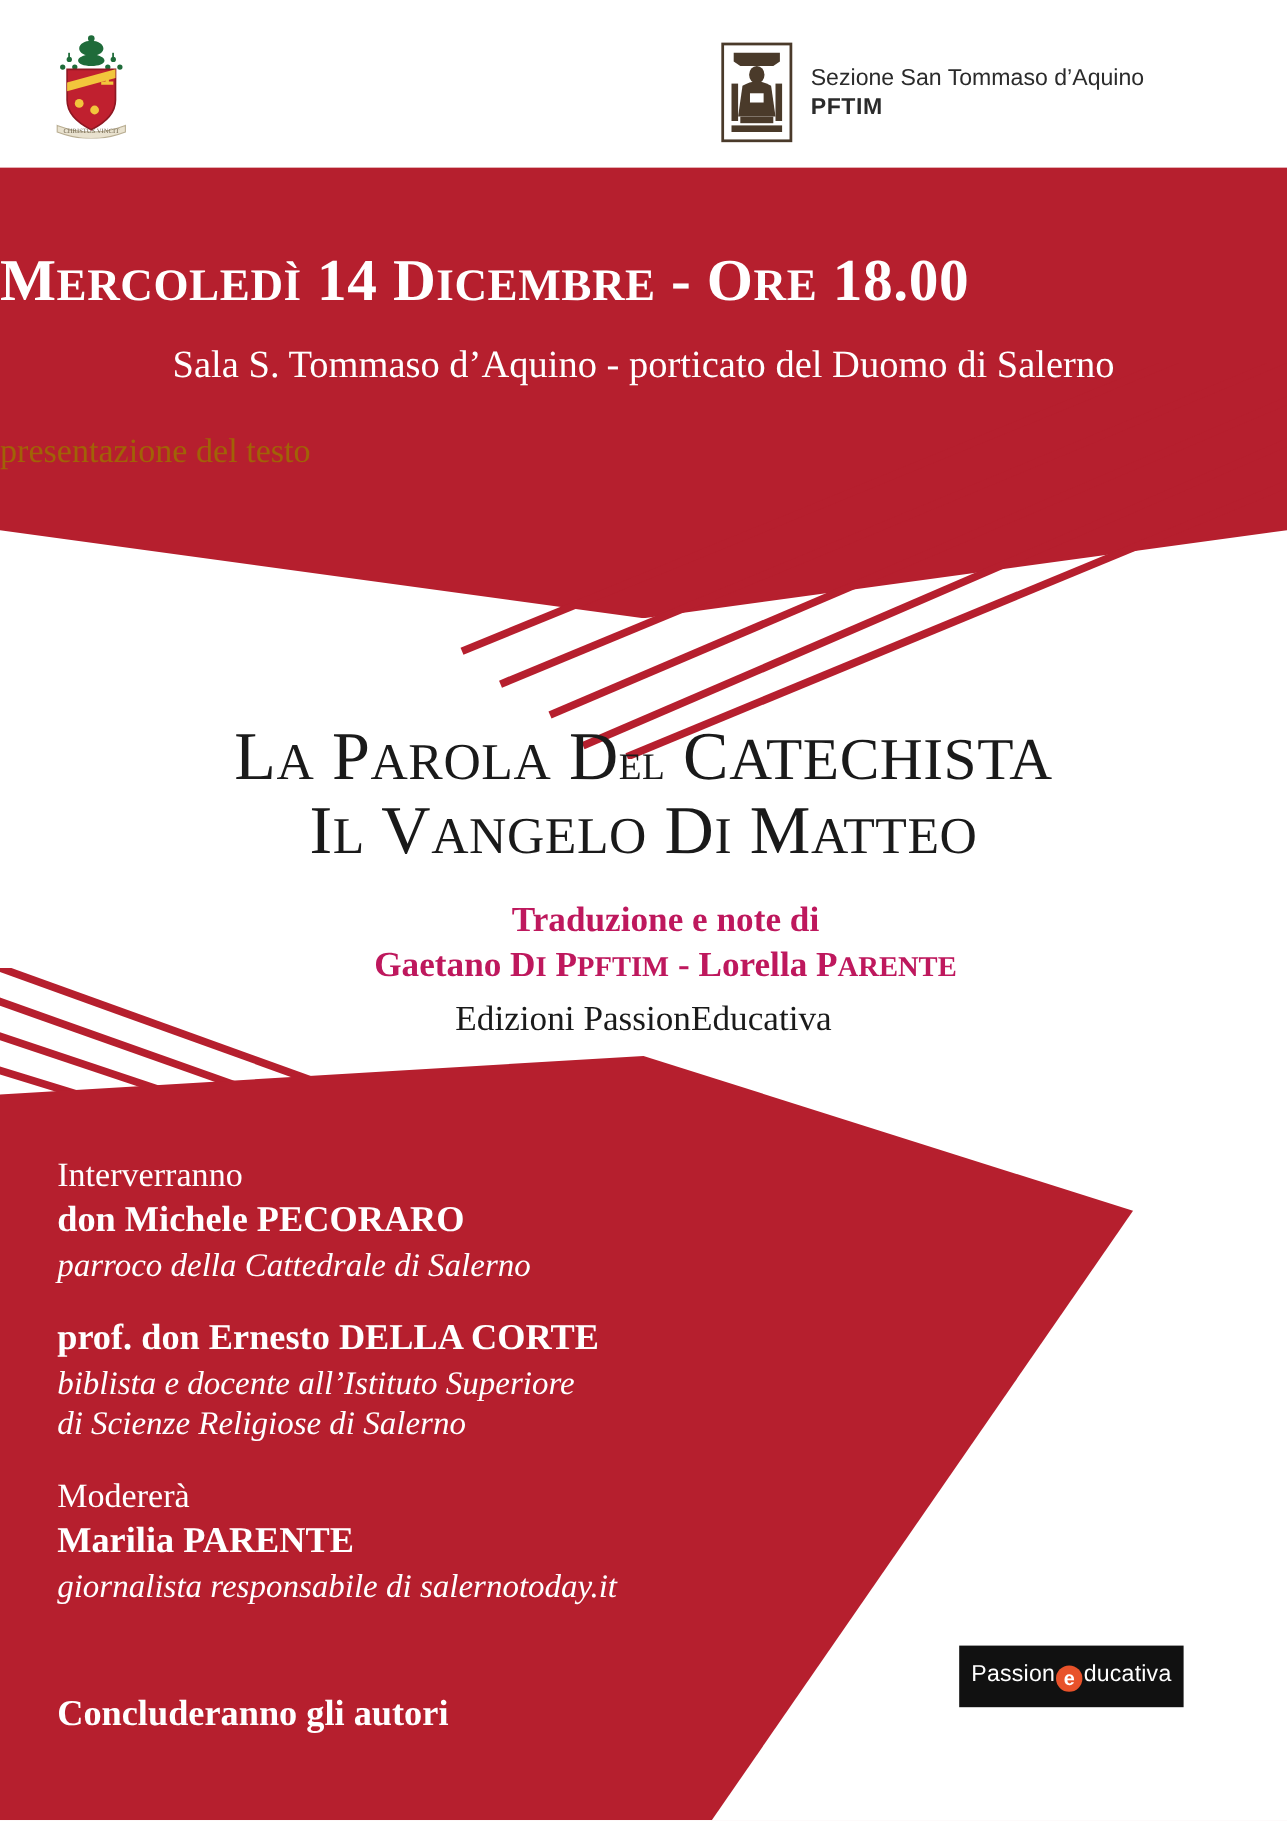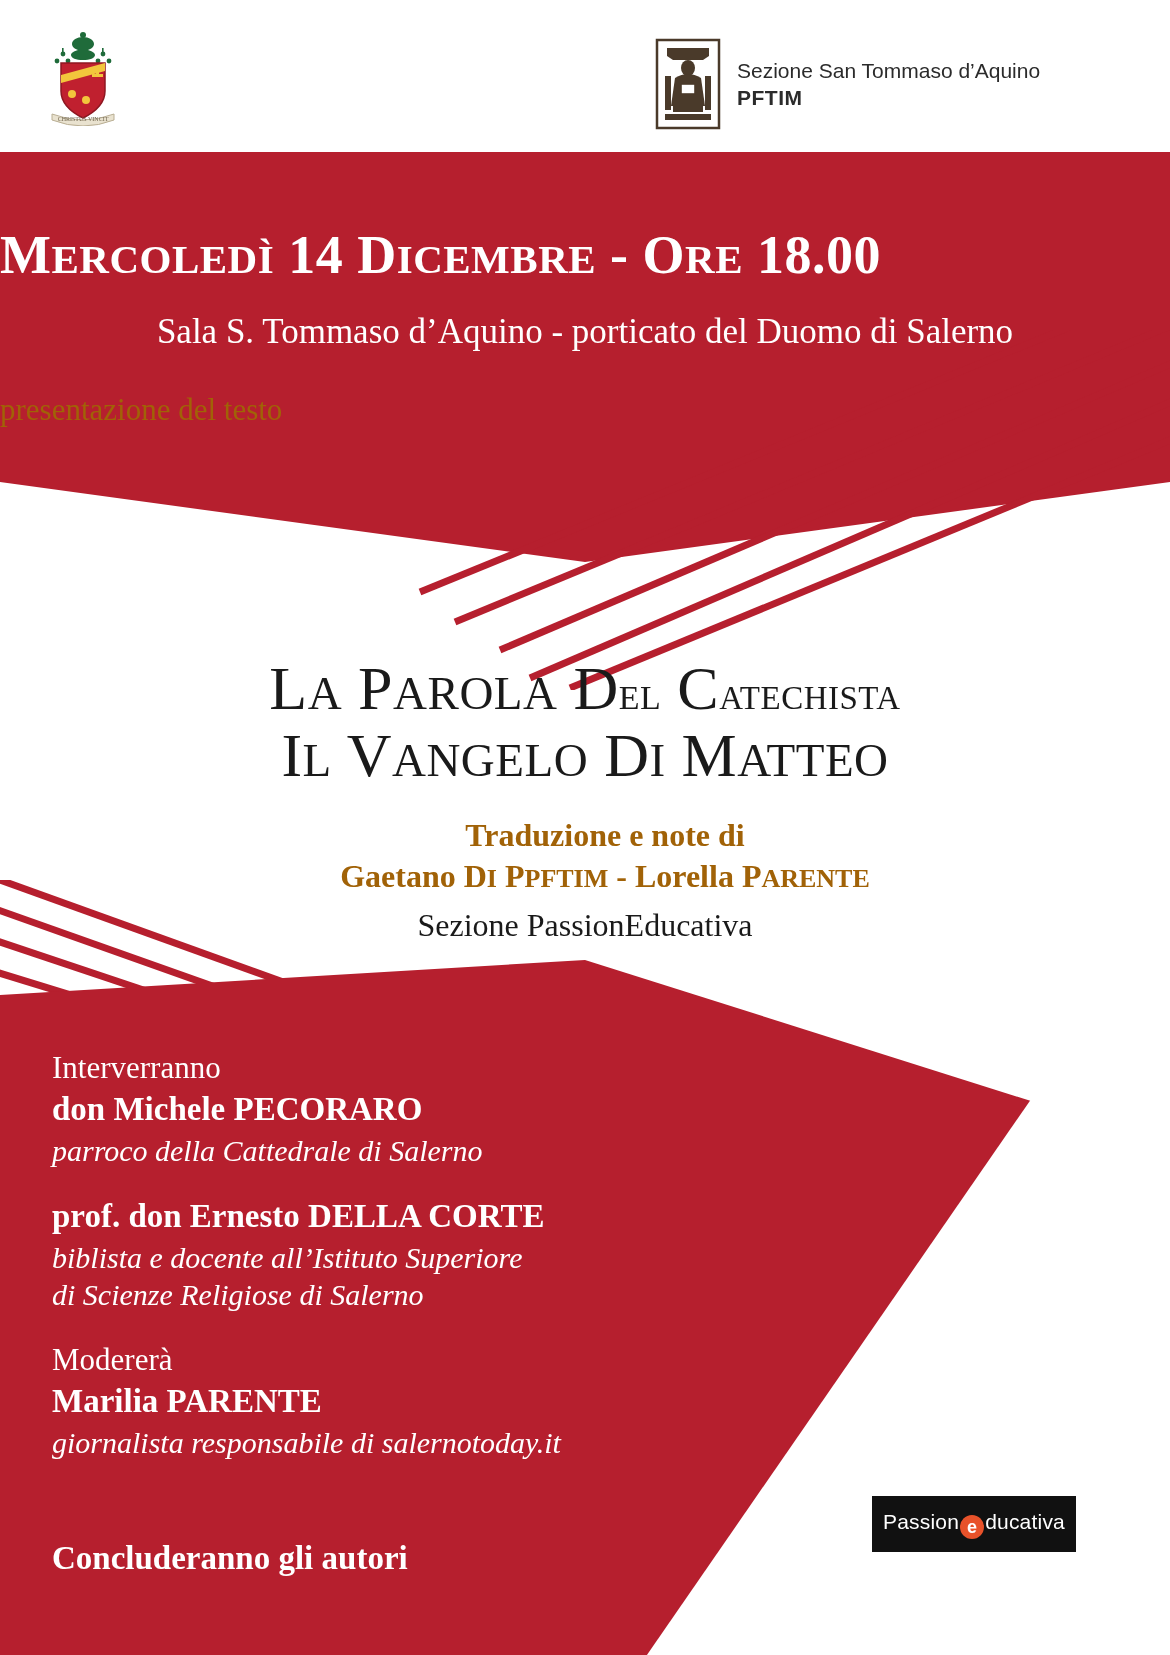--- a/index.html
+++ b/index.html
@@ -130,21 +130,21 @@
     font-size: 62px;
     line-height: 1.08;
     letter-spacing: .5px;
     white-space: nowrap;
   }
   .credits {
     margin-top: 26px;
     font-size: 32px;
     font-weight: bold;
     line-height: 1.28;
-    color: #a16207;
+    color: #be185d;
     margin-left: 40px;
   }
   .publisher {
     margin-top: 10px;
     font-size: 32px;
     color: #1a1a1a;
   }
 
   
   .red-bottom {
@@ -302,27 +302,27 @@
         <line x1="120" y1="320" x2="800" y2="30"></line>
         <line x1="150" y1="348" x2="800" y2="68"></line>
         <line x1="75" y1="292" x2="800" y2="-8"></line>
         <line x1="40" y1="262" x2="800" y2="-48"></line>
         <line x1="190" y1="358" x2="800" y2="106"></line>
       </g>
     </svg>
   </div>
 
   <div class="title-wrap">
-    <div class="title1"><span style="font-size:62px">L</span><span style="font-size:47px">A</span> <span style="font-size:62px">P</span><span style="font-size:47px">AROLA</span> <span style="font-size:62px">D</span><span style="font-size:34px">EL</span> <span style="font-size:62px">C</span><span style="font-size:33px">ATECHISTA</span></div>
+    <div class="title1"><span style="font-size:62px">L</span><span style="font-size:47px">A</span> <span style="font-size:62px">P</span><span style="font-size:47px">AROLA</span> <span style="font-size:62px">D</span><span style="font-size:34px">EL</span> <span style="font-size:62px">C</span><span style="font-size:54px">ATECHISTA</span></div>
     <div class="title2"><span style="font-size:62px">I</span><span style="font-size:47px">L</span> <span style="font-size:62px">V</span><span style="font-size:47px">ANGELO</span> <span style="font-size:62px">D</span><span style="font-size:47px">I</span> <span style="font-size:62px">M</span><span style="font-size:47px">ATTEO</span></div>
     <div class="credits">
       <div>Traduzione e note di</div>
       <div>Gaetano <span style="font-size:32px">D</span><span style="font-size:26px">I</span> <span style="font-size:32px">P</span><span style="font-size:26px">PFTIM</span> - Lorella <span style="font-size:32px">P</span><span style="font-size:26px">ARENTE</span></div>
     </div>
-    <div class="publisher">Sezione PassionEducativa</div>
+    <div class="publisher">Edizioni PassionEducativa</div>
   </div>
 
   <div class="red-bottom"></div>
   <div class="white-wedge"></div>
 
   <div class="stripes-bottom">
     <svg width="900" height="330" viewBox="0 0 900 330">
       <g stroke="#b61f2e" stroke-width="7" fill="none">
         <line x1="0" y1="20" x2="860" y2="325"></line>
         <line x1="0" y1="52" x2="830" y2="330"></line>

